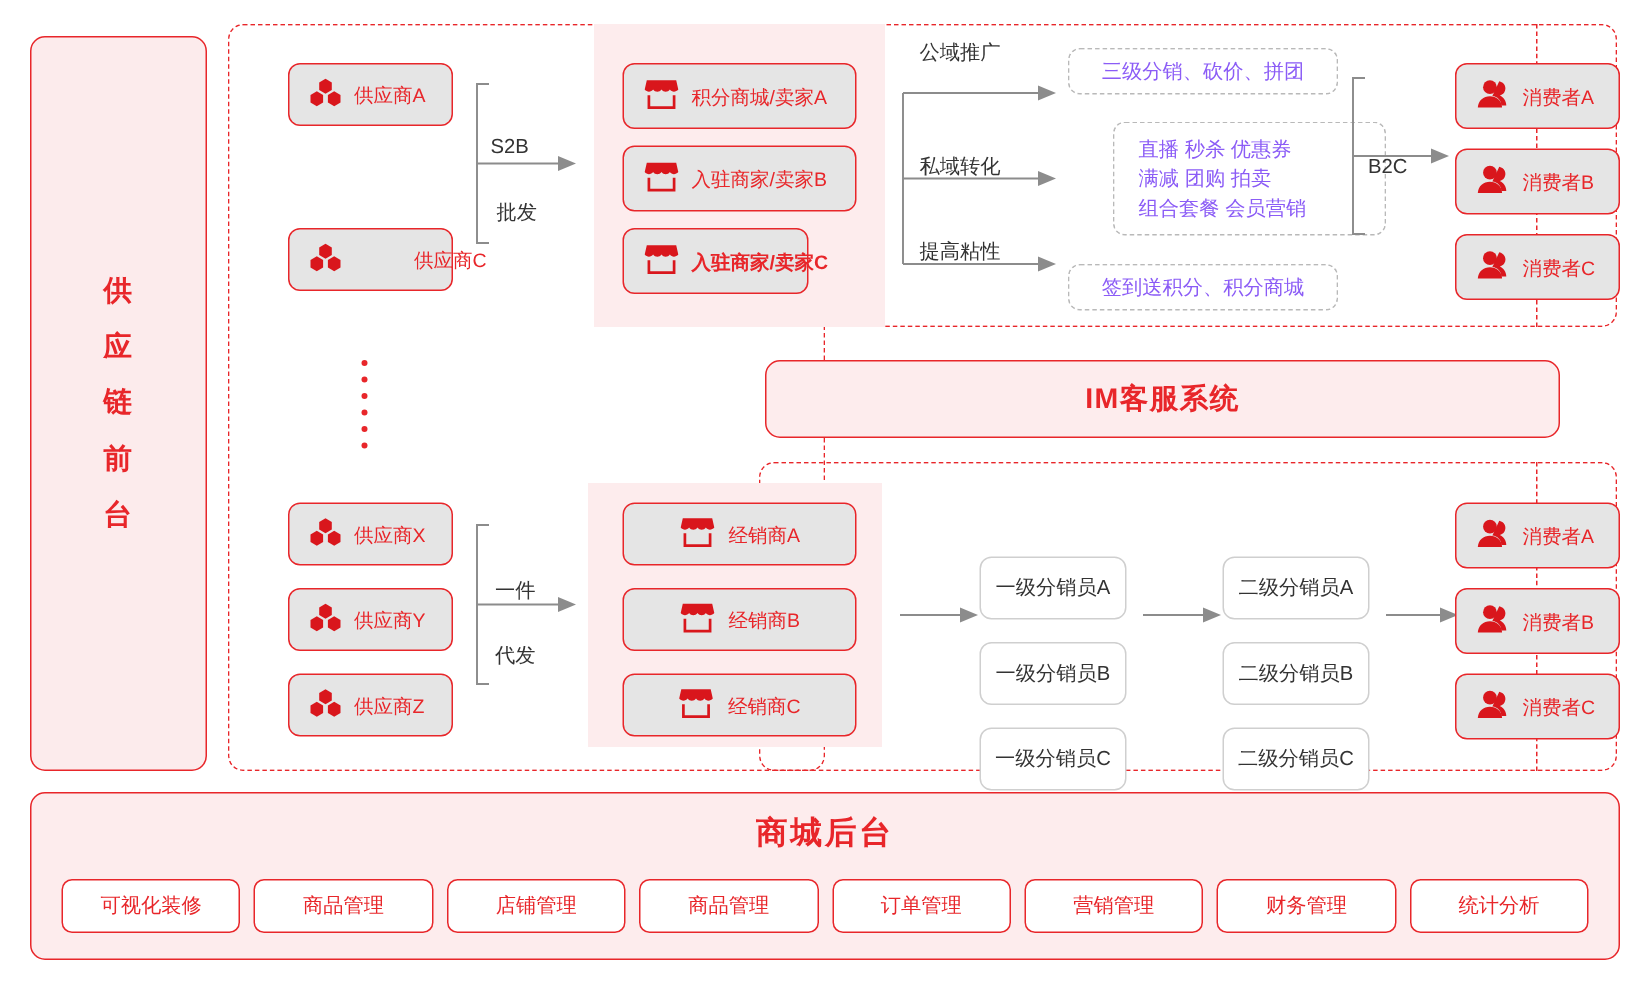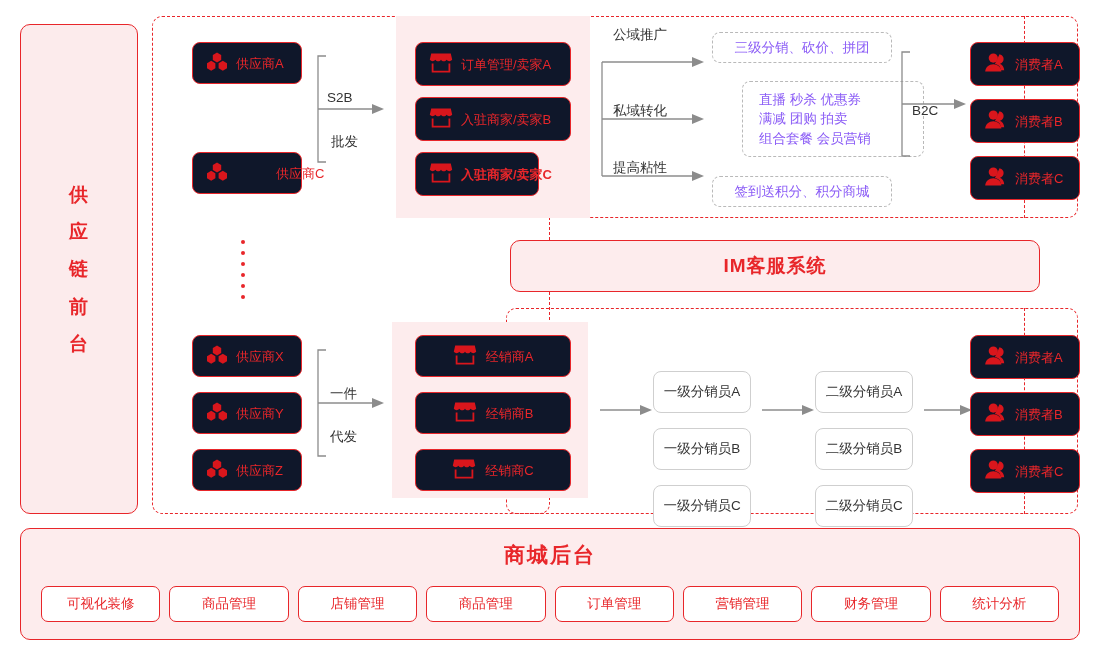--- a/index.html
+++ b/index.html
@@ -13,21 +13,21 @@
     background:#ffffff;
     overflow:hidden;
   }
   .abs{position:absolute;}
 
   
   .rbox{
     box-sizing:border-box;
     border:1.5px solid #e8262a;
     border-radius:8px;
-    background:#0f172a;
+    background:#e5e5e5;
     display:flex;align-items:center;
     color:#e8262a;
     font-size:13px;
     white-space:nowrap;
   }
   .rbox .lbl{line-height:1;}
 
   
   #left-panel{
     left:20px;top:24px;width:118px;height:490px;
@@ -176,21 +176,21 @@
   <div class="conn-label" style="left:327px;top:90px;">S2B</div>
   <div class="conn-label" style="left:331px;top:133px;">批发</div>
 
   <div class="abs rbox boxrow" style="left:415px;top:42px;width:156px;height:44px;">
     <span class="ico">
       <svg width="24" height="21" viewBox="0 0 24 21">
         <path d="M2.2 1.5 h19.6 l1.4 6.2 c-1.6 1.9 -4.3 1.9 -5.6 0 c-1.4 2 -4.2 2 -5.6 0 c-1.4 2 -4.2 2 -5.6 0 C5 9.6 2.3 9.6 0.8 7.7 Z" fill="#d9161c"></path>
         <path d="M3.6 11.5 v8.2 h16.8 v-8.2" fill="none" stroke="#d9161c" stroke-width="1.8"></path>
       </svg>
     </span>
-    <span class="lbl">订单管理/卖家A</span>
+    <span class="lbl">积分商城/卖家A</span>
   </div>
 
   <div class="abs rbox boxrow" style="left:415px;top:97px;width:156px;height:44px;">
     <span class="ico">
       <svg width="24" height="21" viewBox="0 0 24 21">
         <path d="M2.2 1.5 h19.6 l1.4 6.2 c-1.6 1.9 -4.3 1.9 -5.6 0 c-1.4 2 -4.2 2 -5.6 0 c-1.4 2 -4.2 2 -5.6 0 C5 9.6 2.3 9.6 0.8 7.7 Z" fill="#d9161c"></path>
         <path d="M3.6 11.5 v8.2 h16.8 v-8.2" fill="none" stroke="#d9161c" stroke-width="1.8"></path>
       </svg>
     </span>
     <span class="lbl">入驻商家/卖家B</span>

